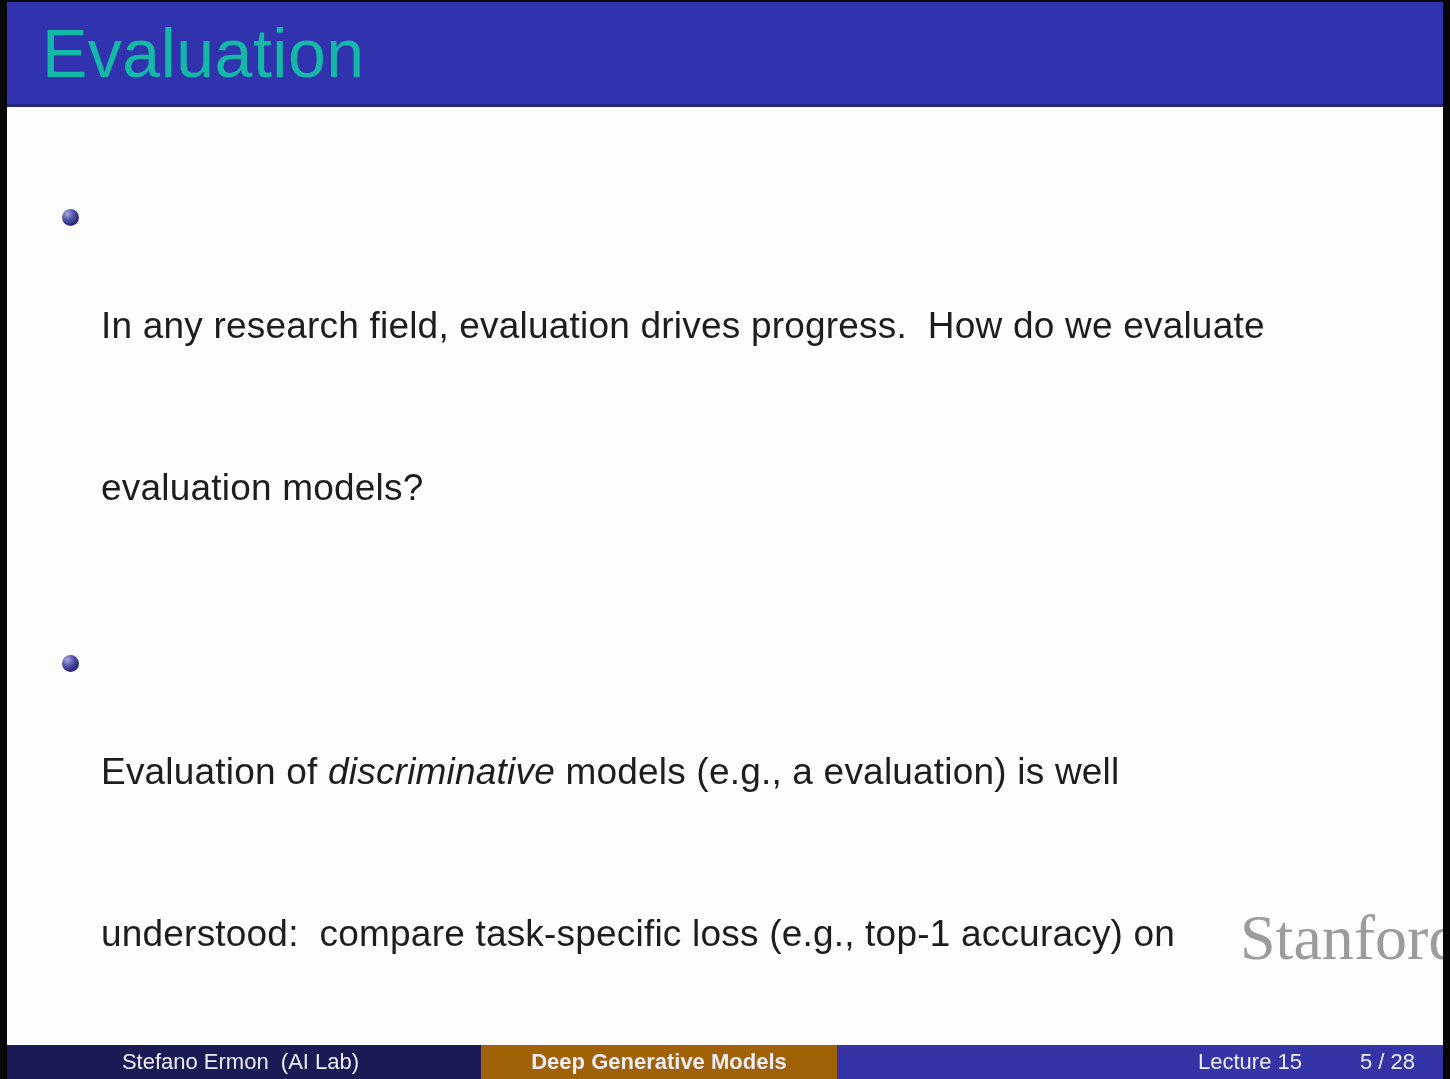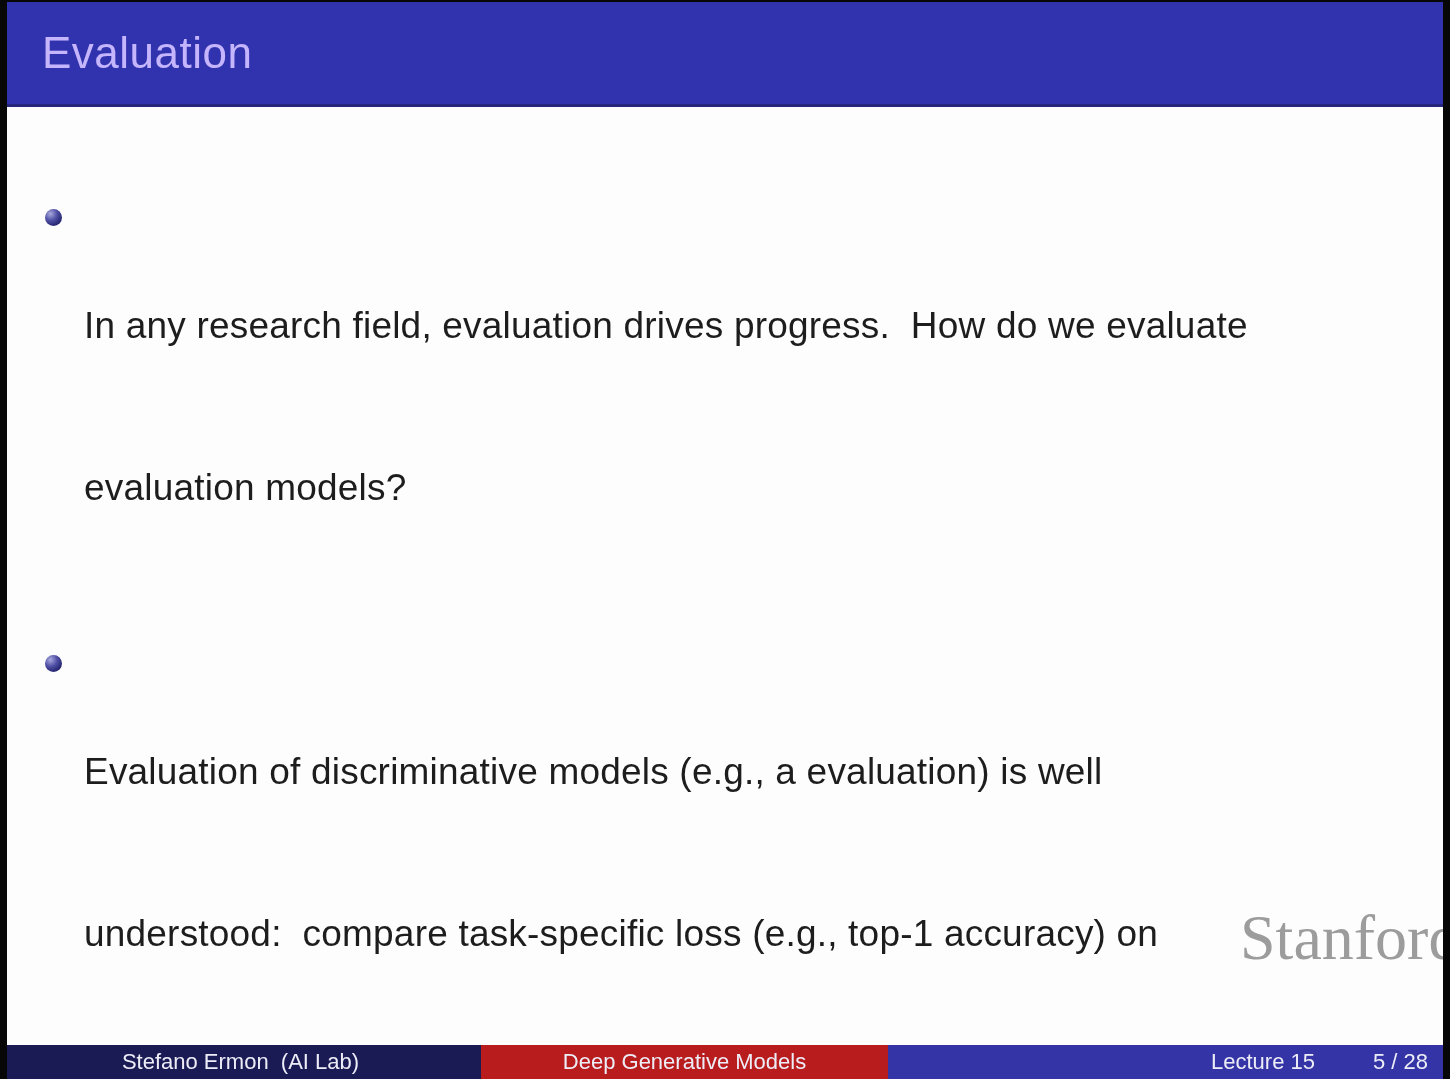--- a/index.html
+++ b/index.html
@@ -25,47 +25,47 @@
   .titlebar {
     position: absolute;
     left: 0; top: 2px;
     width: 1450px; height: 102px;
     background: #3132ad;
     border-bottom: 3px solid #26267f;
   }
   .titlebar .frametitle {
     position: absolute;
     left: 42px; top: 21px;
-    font-size: 44px;
+    font-size: 68px;
     line-height: 60px;
-    color: #c4b5fd;
+    color: #14b8a6;
     letter-spacing: 0.5px;
     white-space: pre;
   }
 
   
   .content {
     position: absolute;
     left: 0; top: 191px;
     width: 1450px;
     color: #1d1d1d;
   }
   .item { display: flex; align-items: flex-start; }
-  .item.l1 { padding-left: 45px; font-size: 37px; line-height: 54px; letter-spacing: 0.2px; }
+  .item.l1 { padding-left: 62px; font-size: 37px; line-height: 54px; letter-spacing: 0.2px; }
 
   .ball {
     flex: 0 0 auto;
     border-radius: 50%;
     background: radial-gradient(circle at 32% 28%, #a9a9de 0%, #5353a8 38%, #20206b 78%, #161650 100%);
   }
   .l1 .ball { width: 17px; height: 17px; margin: 18px 22px 0 0; }
 
   .lines { white-space: pre; }
   .line { white-space: pre; }
-  .it { }
+  .it { font-style: italic; }
 
   .mb1 { margin-bottom: 14px; }
   .mb2 { margin-bottom: 10px; }
 
   
   .watermark {
     position: absolute;
     left: 1240px; top: 906px;
     font-family: "Liberation Serif", "DejaVu Serif", serif;
     font-size: 64px;
@@ -86,29 +86,29 @@
     line-height: 34px;
     color: #ecectf8;
   }
   .footline .seg { height: 34px; white-space: pre; color: #ededf8; }
   .seg-author {
     width: 481px;
     background: #1a1a55;
     display: flex; justify-content: center;
   }
   .seg-course {
-    width: 407px;
-    background: #b91c1c;
-    display: flex; justify-content: center;
+    width: 356px;
+    background: #a16207;
+    display: flex; justify-content: center; font-weight: bold;
   }
   .seg-page {
     flex: 1 1 auto;
     background: #3434a6;
     display: flex; justify-content: flex-end;
-    padding-right: 22px;
+    padding-right: 35px;
     box-sizing: border-box;
   }
   .seg-page .lecture { margin-right: 58px; }
 </style>
 </head>
 <body>
 
 <div id="slide">
 
   <div class="titlebar">

